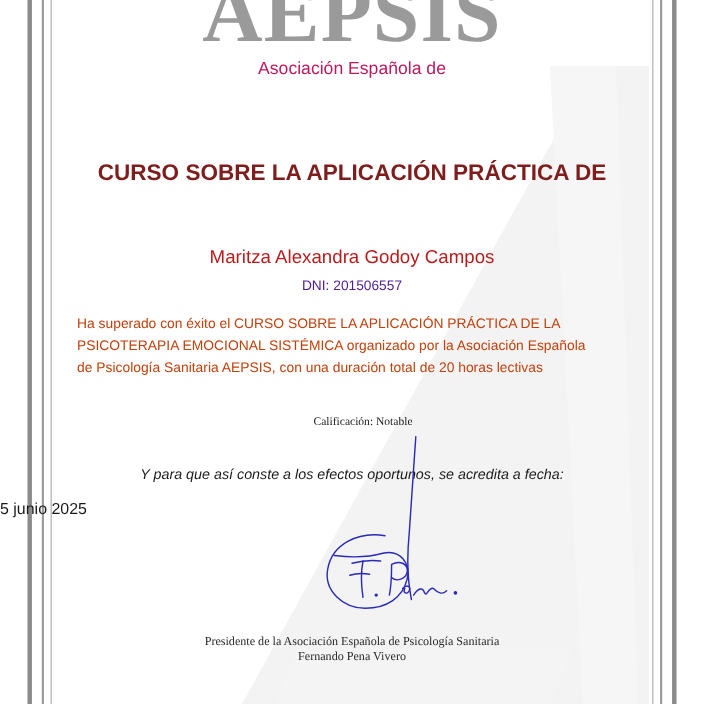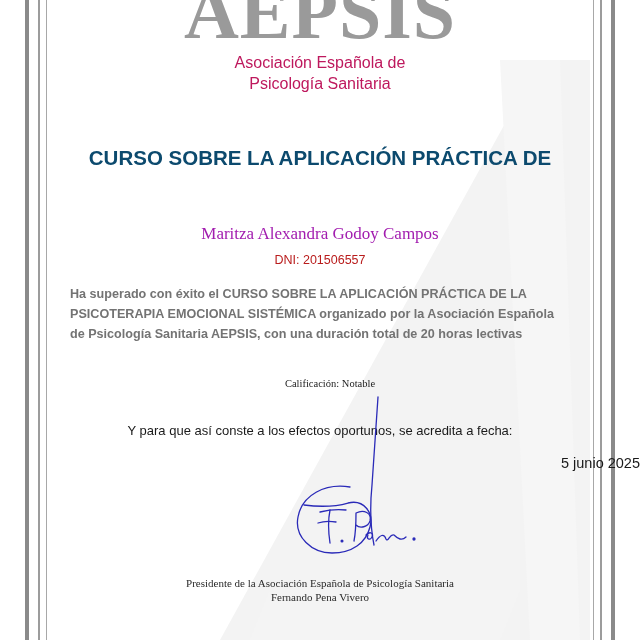--- a/index.html
+++ b/index.html
@@ -51,68 +51,66 @@
     line-height: 21px;
     color: #be185d;
   }
   .title {
     position: absolute;
     left: 60px; right: 60px; top: 143px;
     text-align: center;
     font-weight: bold;
     font-size: 20.5px;
     line-height: 29px;
-    color: #0c4a6e;
+    color: #7f1d1d;
   }
   .name {
     position: absolute;
     left: 0; right: 0; top: 224px;
     text-align: center;
     font-size: 17px;
-    color: #a21caf;
-    font-family: Liberation Serif, serif;
+    color: #b91c1c;
   }
   .dni {
     position: absolute;
     left: 0; right: 0; top: 253px;
     text-align: center;
     font-size: 12.5px;
-    color: #b91c1c;
+    color: #4c1d95;
   }
   .body-text {
     position: absolute;
     left: 70px; width: 500px; top: 284px;
     font-size: 12.6px;
     line-height: 20px;
-    color: #737373;
-    font-weight: bold;
+    color: #c2410c;
   }
   .grade {
     position: absolute;
     left: 0; right: 0; top: 378px;
     text-align: center;
     font-family: "Liberation Serif", serif;
     font-size: 10.5px;
     color: #222;
     margin-left: 20px;
   }
   .accredit {
     position: absolute;
     left: 0; right: 0; top: 423px;
     text-align: center;
     font-size: 13px;
     color: #1a1a1a;
+    font-style: italic;
   }
   .date {
     position: absolute;
     left: 0; right: 0; top: 455px;
-    text-align: right;
+    text-align: left;
     font-size: 14.5px;
     color: #1a1a1a;
-    padding-left: 36px;
   }
   .signature {
     position: absolute;
     left: 290px; top: 395px;
     width: 130px; height: 175px;
   }
   .signer {
     position: absolute;
     left: 0; right: 0; top: 576px;
     text-align: center;
@@ -136,21 +134,20 @@
   <div class="vline vl1"></div>
   <div class="vline vl2"></div>
   <div class="vline vl3"></div>
   <div class="vline vr1"></div>
   <div class="vline vr2"></div>
   <div class="vline vr3"></div>
 
   <div class="logo-big">AEPSIS</div>
   <div class="logo-sub">
     <div>Asociación Española de</div>
-    <div>Psicología Sanitaria</div>
   </div>
 
   <div class="title">
     <div>CURSO SOBRE LA APLICACIÓN PRÁCTICA DE</div>
   </div>
 
   <div class="name">Maritza Alexandra Godoy Campos</div>
   <div class="dni">DNI: 201506557</div>
 
   <div class="body-text">

